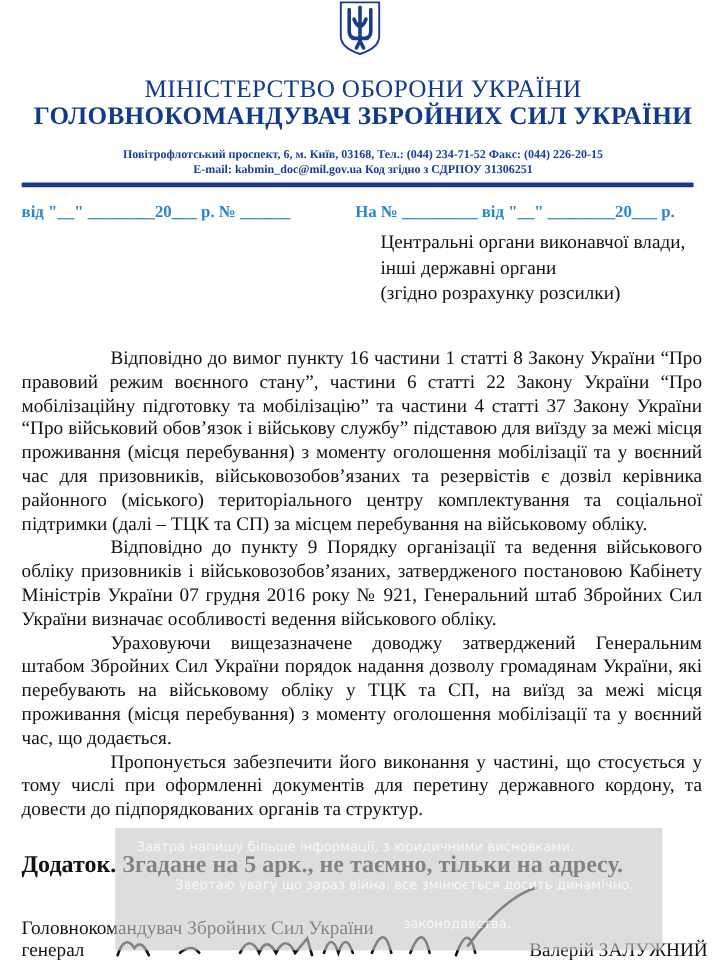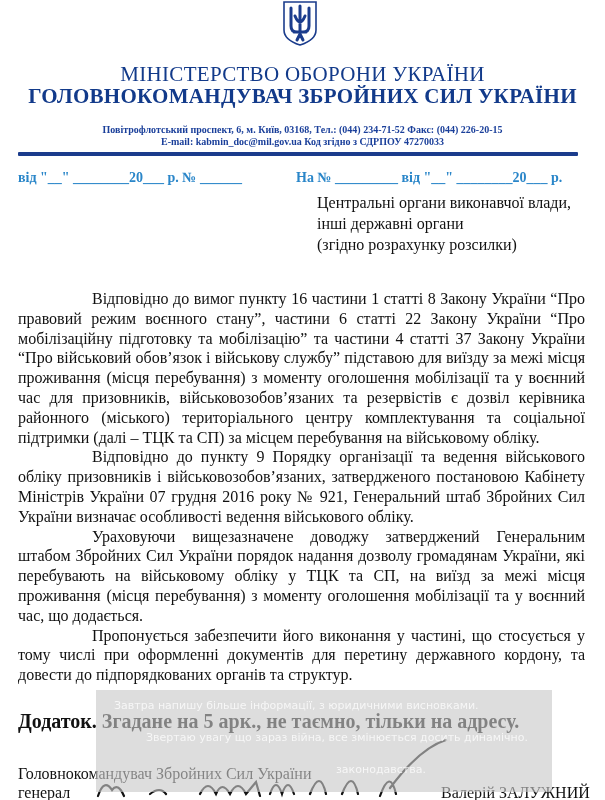--- a/index.html
+++ b/index.html
@@ -64,21 +64,21 @@
 <body>
 
 <svg class="emblem" viewBox="0 0 40 46">
   <path d="M4 2 H36 V30 Q36 40 20 45 Q4 40 4 30 Z" fill="none" stroke="#1b3c8c" stroke-width="1.6"></path>
   <path d="M20 6 L20 34 M11 8 L11 26 Q11 32 17 32 M29 8 L29 26 Q29 32 23 32 M15 16 Q20 28 25 16 M14 32 L26 32 M20 34 L17 40 M20 34 L23 40" fill="none" stroke="#1b3c8c" stroke-width="3" stroke-linecap="round"></path>
 </svg>
 
 <div class="ministry">МІНІСТЕРСТВО  ОБОРОНИ  УКРАЇНИ</div>
 <div class="commander">ГОЛОВНОКОМАНДУВАЧ ЗБРОЙНИХ СИЛ УКРАЇНИ</div>
 <div class="addr1">Повітрофлотський  проспект, 6, м. Київ, 03168, Тел.:  (044) 234-71-52    Факс:  (044) 226-20-15</div>
-<div class="addr2">E-mail:  kabmin_doc@mil.gov.ua  Код згідно з СДРПОУ 47270033</div>
+<div class="addr2">E-mail:  kabmin_doc@mil.gov.ua  Код згідно з СДРПОУ 31306251</div>
 <div class="rule"></div>
 
 <div class="ref-left">від "__" ________20___ р. № ______</div>
 <div class="ref-right">На № _________ від "__" ________20___ р.</div>
 
 <div class="recipient">
   <div>Центральні органи виконавчої влади,</div>
   <div>інші державні органи</div>
   <div>(згідно розрахунку розсилки)</div>
 </div>

